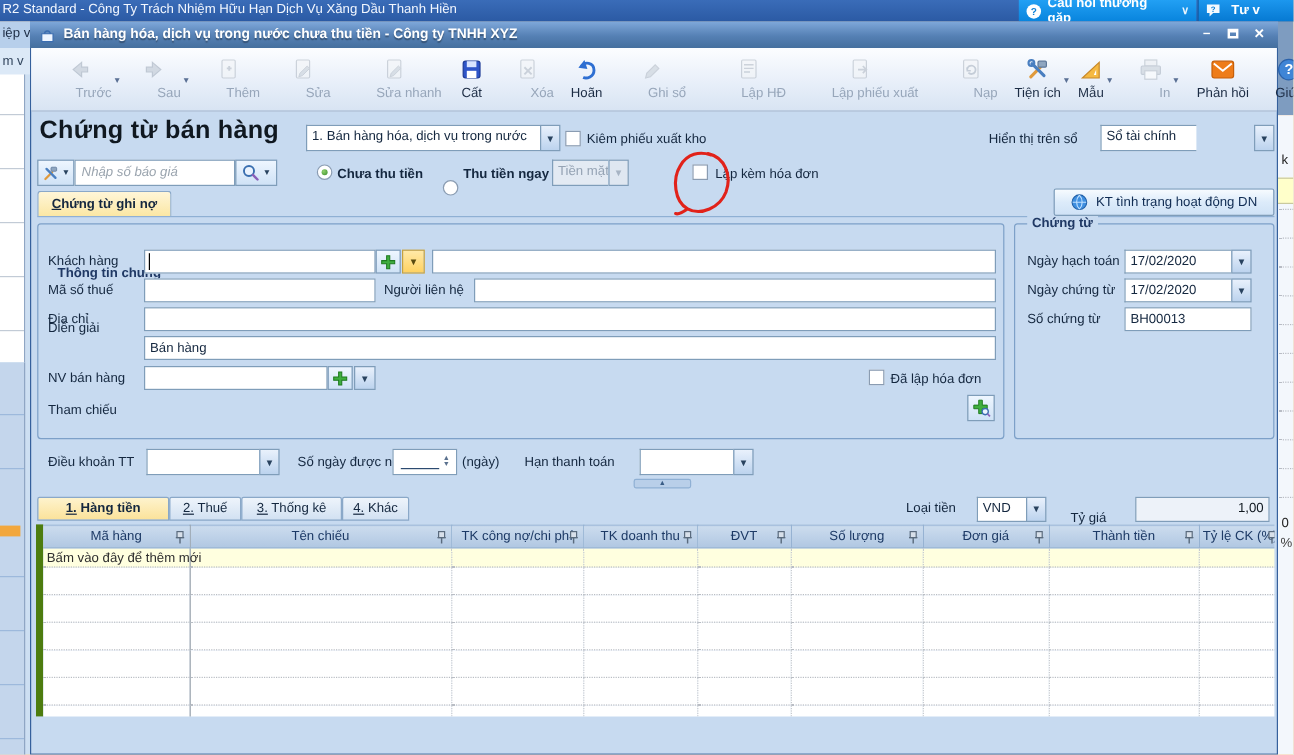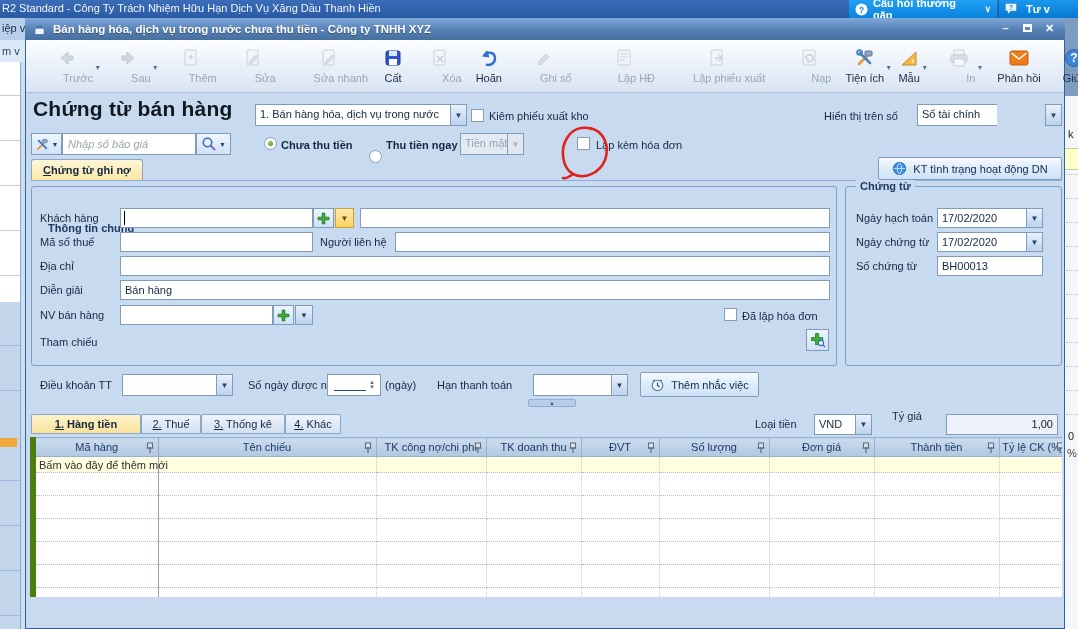--- a/index.html
+++ b/index.html
@@ -417,21 +417,21 @@
   <div class="abs field" style="left:360px;top:208px;width:470px;height:20px;"></div>
 
   <div class="abs lbl" style="left:40px;top:236px;">Mã số thuế</div>
   <div class="abs field" style="left:120px;top:232px;width:193px;height:20px;"></div>
   <div class="abs lbl" style="left:320px;top:236px;">Người liên hệ</div>
   <div class="abs field" style="left:395px;top:232px;width:435px;height:20px;"></div>
 
   <div class="abs lbl" style="left:40px;top:260px;">Địa chỉ</div>
   <div class="abs field" style="left:120px;top:256px;width:710px;height:20px;"></div>
 
-  <div class="abs lbl" style="left:40px;top:284px;">Diễn giải</div>
+  <div class="abs lbl" style="left:40px;top:268px;">Diễn giải</div>
   <div class="abs field" style="left:120px;top:280px;width:710px;height:20px;padding:3px 0 0 4px;">Bán hàng</div>
 
   <div class="abs lbl" style="left:40px;top:309px;">NV bán hàng</div>
   <div class="abs field" style="left:120px;top:305px;width:153px;height:20px;"></div>
   <div class="abs plusbtn" style="left:273px;top:305px;width:21px;height:20px;">
       <span class="ic">
         <svg width="13" height="13" viewBox="0 0 12 12">
           <path d="M4.8 1 h2.4 v3.8 H11 v2.4 H7.2 V11 H4.8 V7.2 H1 V4.8 h3.8 Z" fill="#3fae3f" stroke="#1e7a1e" stroke-width=".8"></path>
         </svg>
       </span>
@@ -480,30 +480,20 @@
       <span>▲</span>
       <span>▼</span>
     </span>
   </div>
   <div class="abs lbl" style="left:385px;top:379px;">(ngày)</div>
   <div class="abs lbl" style="left:437px;top:379px;">Hạn thanh toán</div>
   <div class="abs combo" style="left:533px;top:374px;width:95px;height:22px;">
     <span class="txt"></span>
     <span class="arr">▼</span>
   </div>
-  <div class="abs btn" style="left:640px;top:372px;width:119px;height:25px;">
-    <span class="ic">
-        <svg width="15" height="15" viewBox="0 0 16 16">
-          <circle cx="8" cy="9" r="5.6" fill="#eef4fb" stroke="#51749e" stroke-width="1.2"></circle>
-          <path d="M8 5.8 v3.2 l2.2 1.6" stroke="#2c4a70" stroke-width="1.2" fill="none"></path>
-          <path d="M3.4 4.4 L5 3 M12.6 4.4 L11 3" stroke="#51749e" stroke-width="1.4"></path>
-        </svg>
-      </span>
-    <span>Thêm nhắc việc</span>
-  </div>
   <div class="abs collapse-strip">
       <span>▲</span>
     </div>
 
   <div class="dtab act" style="left:31px;width:110px;">
       <span class="lbl2">1. Hàng tiền</span>
     </div>
   <div class="dtab" style="left:141px;width:60px;">
       <span class="lbl2">2. Thuế</span>
     </div>
@@ -512,21 +502,21 @@
     </div>
   <div class="dtab" style="left:285px;width:56px;">
       <span class="lbl2">4. Khác</span>
     </div>
 
   <div class="abs lbl" style="left:755px;top:418px;">Loại tiền</div>
   <div class="abs combo" style="left:814px;top:414px;width:58px;height:21px;">
     <span class="txt">VND</span>
     <span class="arr">▼</span>
   </div>
-  <div class="abs lbl" style="left:892px;top:410px;">Tỷ giá</div>
+  <div class="abs lbl" style="left:892px;top:426px;">Tỷ giá</div>
   <div class="abs tygia" style="left:946px;top:414px;width:112px;height:21px;">1,00</div>
 
   <div class="abs gridwrap">
     <table class="grid" id="grid-table">
       <colgroup>
         <col style="width:122px">
           <col style="width:218px">
           <col style="width:110px">
           <col style="width:95px">
           <col style="width:78px">

